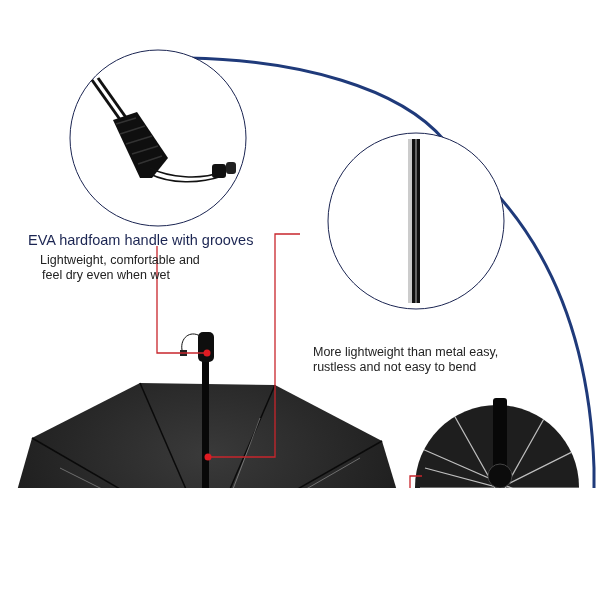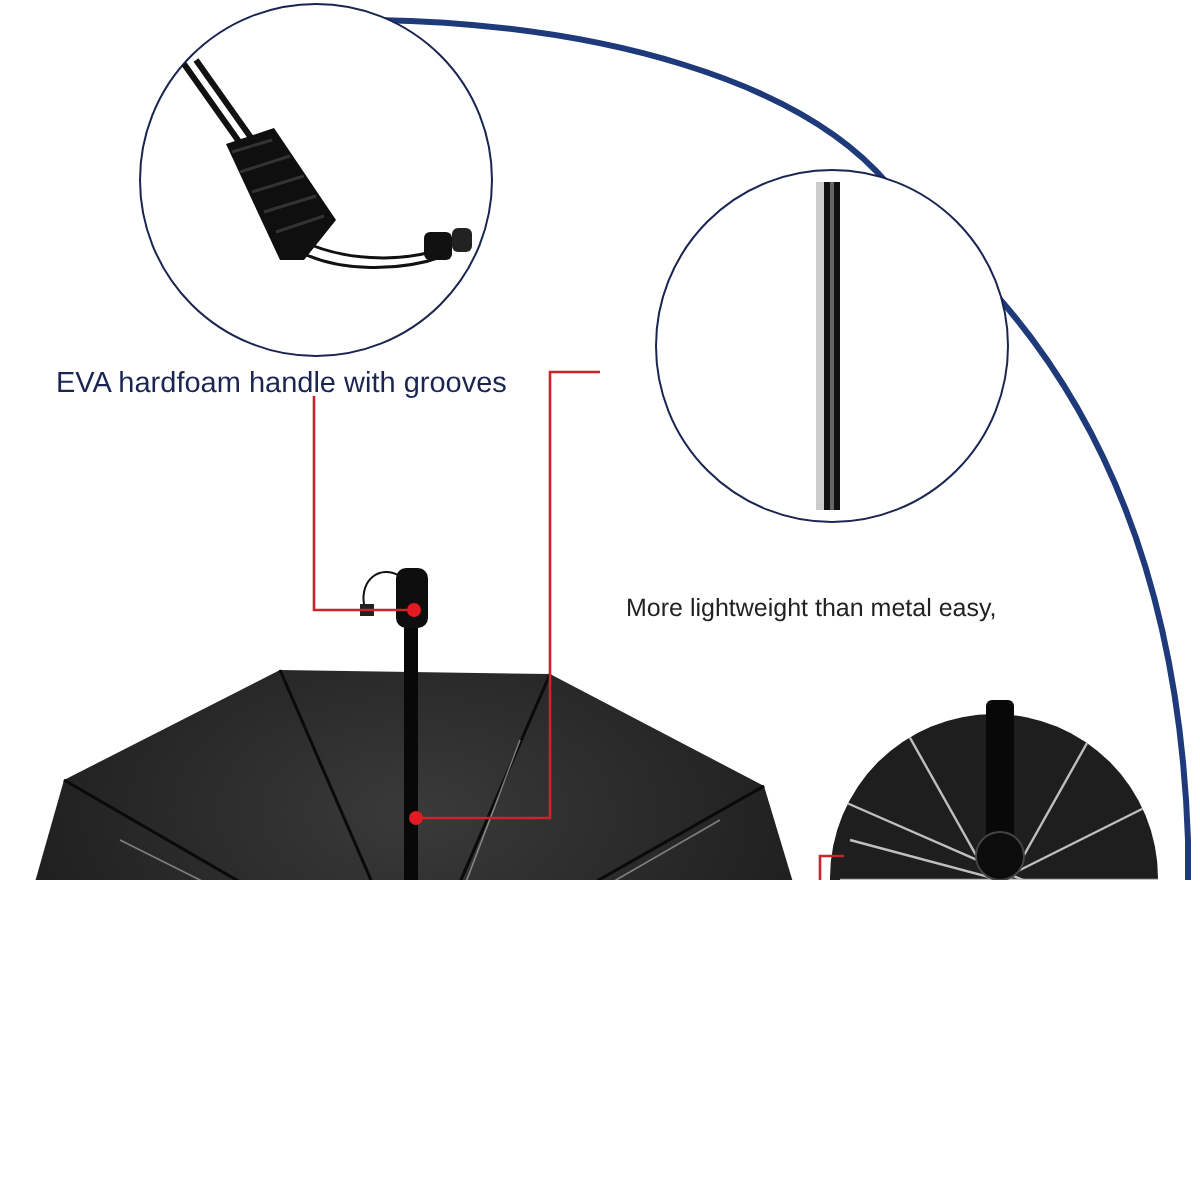--- a/index.html
+++ b/index.html
@@ -1,16 +1,16 @@
 <!DOCTYPE html>
 <html><head>
 <meta charset="utf-8">
 <style>
   html, body { margin:0; padding:0; background:#ffffff; }
-  .stage { position:relative; width:600px; height:440px; overflow:hidden; background:#ffffff; font-family:"Liberation Sans", sans-serif; }
+  .stage { position:relative; width:600px; height:440px; overflow:hidden; background:#ffffff; font-family:"Liberation Sans", sans-serif;margin-top:48px; }
   svg.art { position:absolute; left:0; top:0; width:600px; height:600px; }
   .label { position:absolute; white-space:nowrap; }
   .title { color:#1b2552; font-size:14.5px; }
   .desc { color:#222222; font-size:12.5px; line-height:15px; }
   #t1 { left:28px; top:184px; }
   #d1 { left:40px; top:205px; }
   #t2 { left:310px; top:276px; }
   #d2 { left:313px; top:297px; }
   #t3 { left:396px; top:534px; font-size:14px; }
 </style>
@@ -100,18 +100,23 @@
       <polyline points="210,490 410,490 410,428 422,428"></polyline>
     </g>
     <g fill="#e01b22">
       <circle cx="207" cy="305" r="3.5"></circle>
       <circle cx="208" cy="409" r="3.5"></circle>
       <circle cx="210" cy="490" r="3.5"></circle>
     </g>
   </svg>
 
   <div class="label title" id="t1">EVA hardfoam handle with grooves</div>
+  <div class="label desc" id="d1">
+    <div>Lightweight, comfortable and</div>
+    <div style="padding-left:2px">feel dry even when wet</div>
+  </div>
 
   <div class="label desc" id="d2">
     <div>More lightweight than metal easy,</div>
+    <div>rustless and not easy to bend</div>
   </div>
 
 </div>
 
 </body></html>

